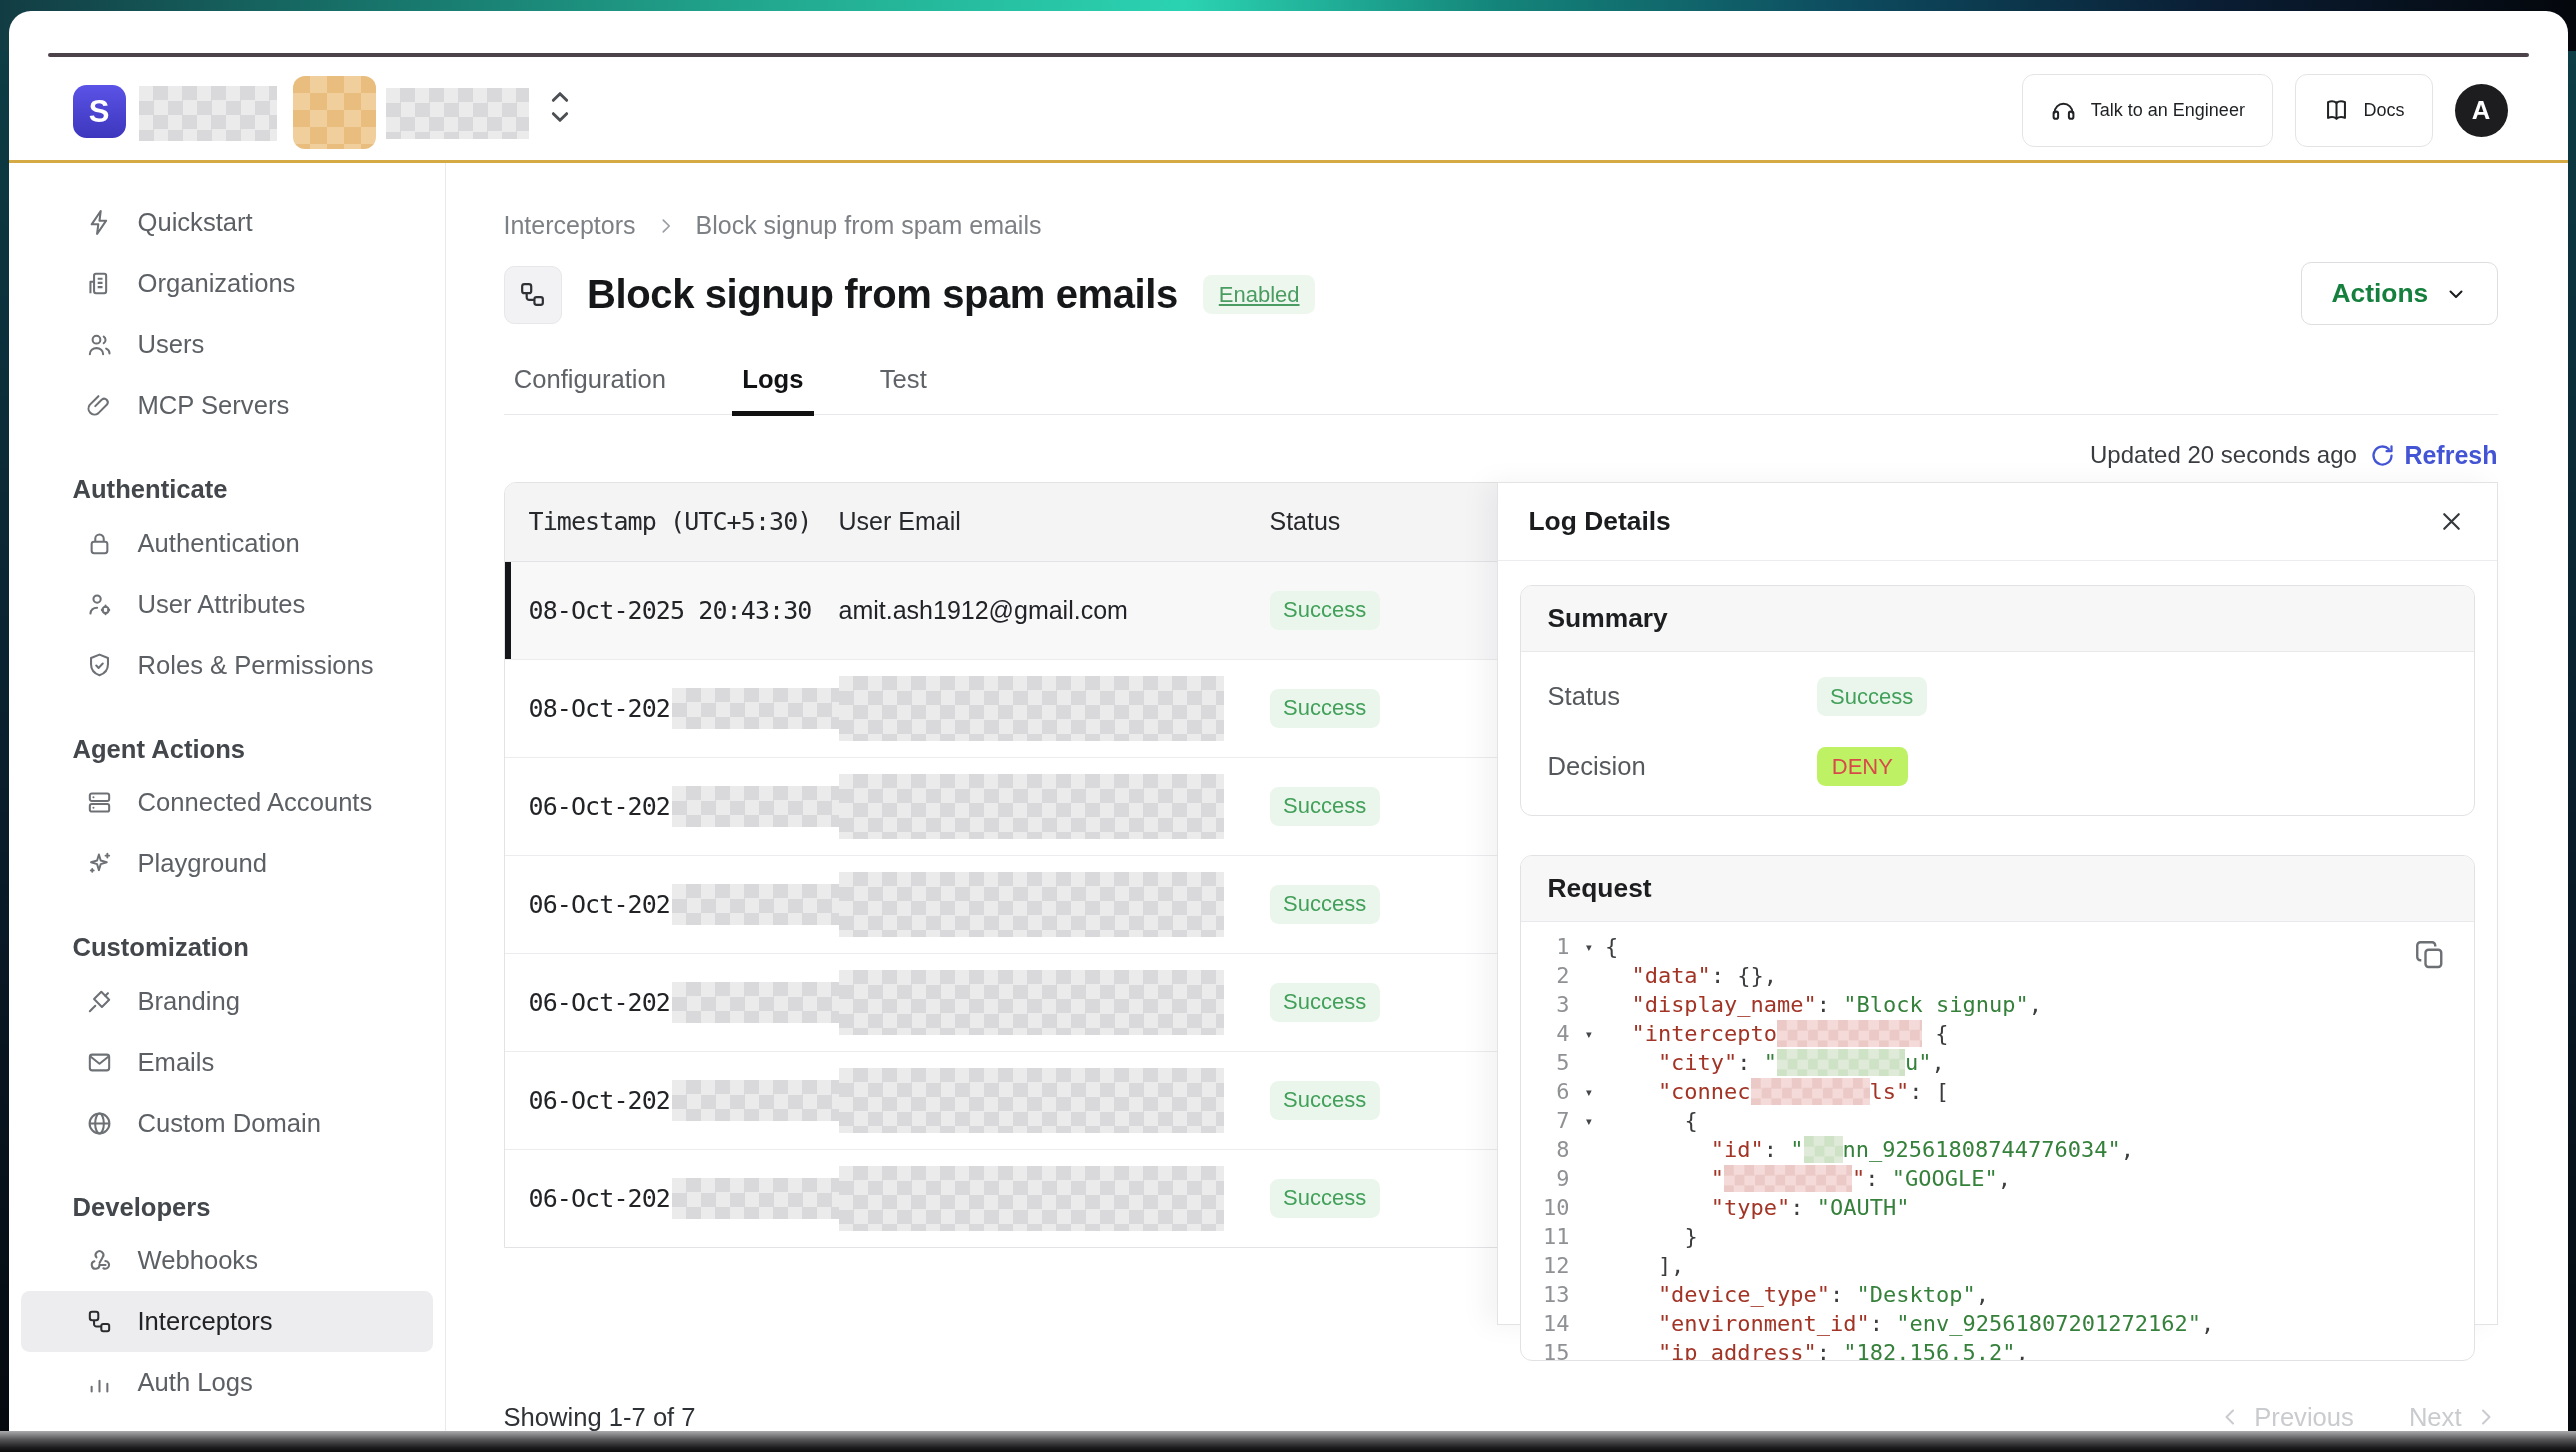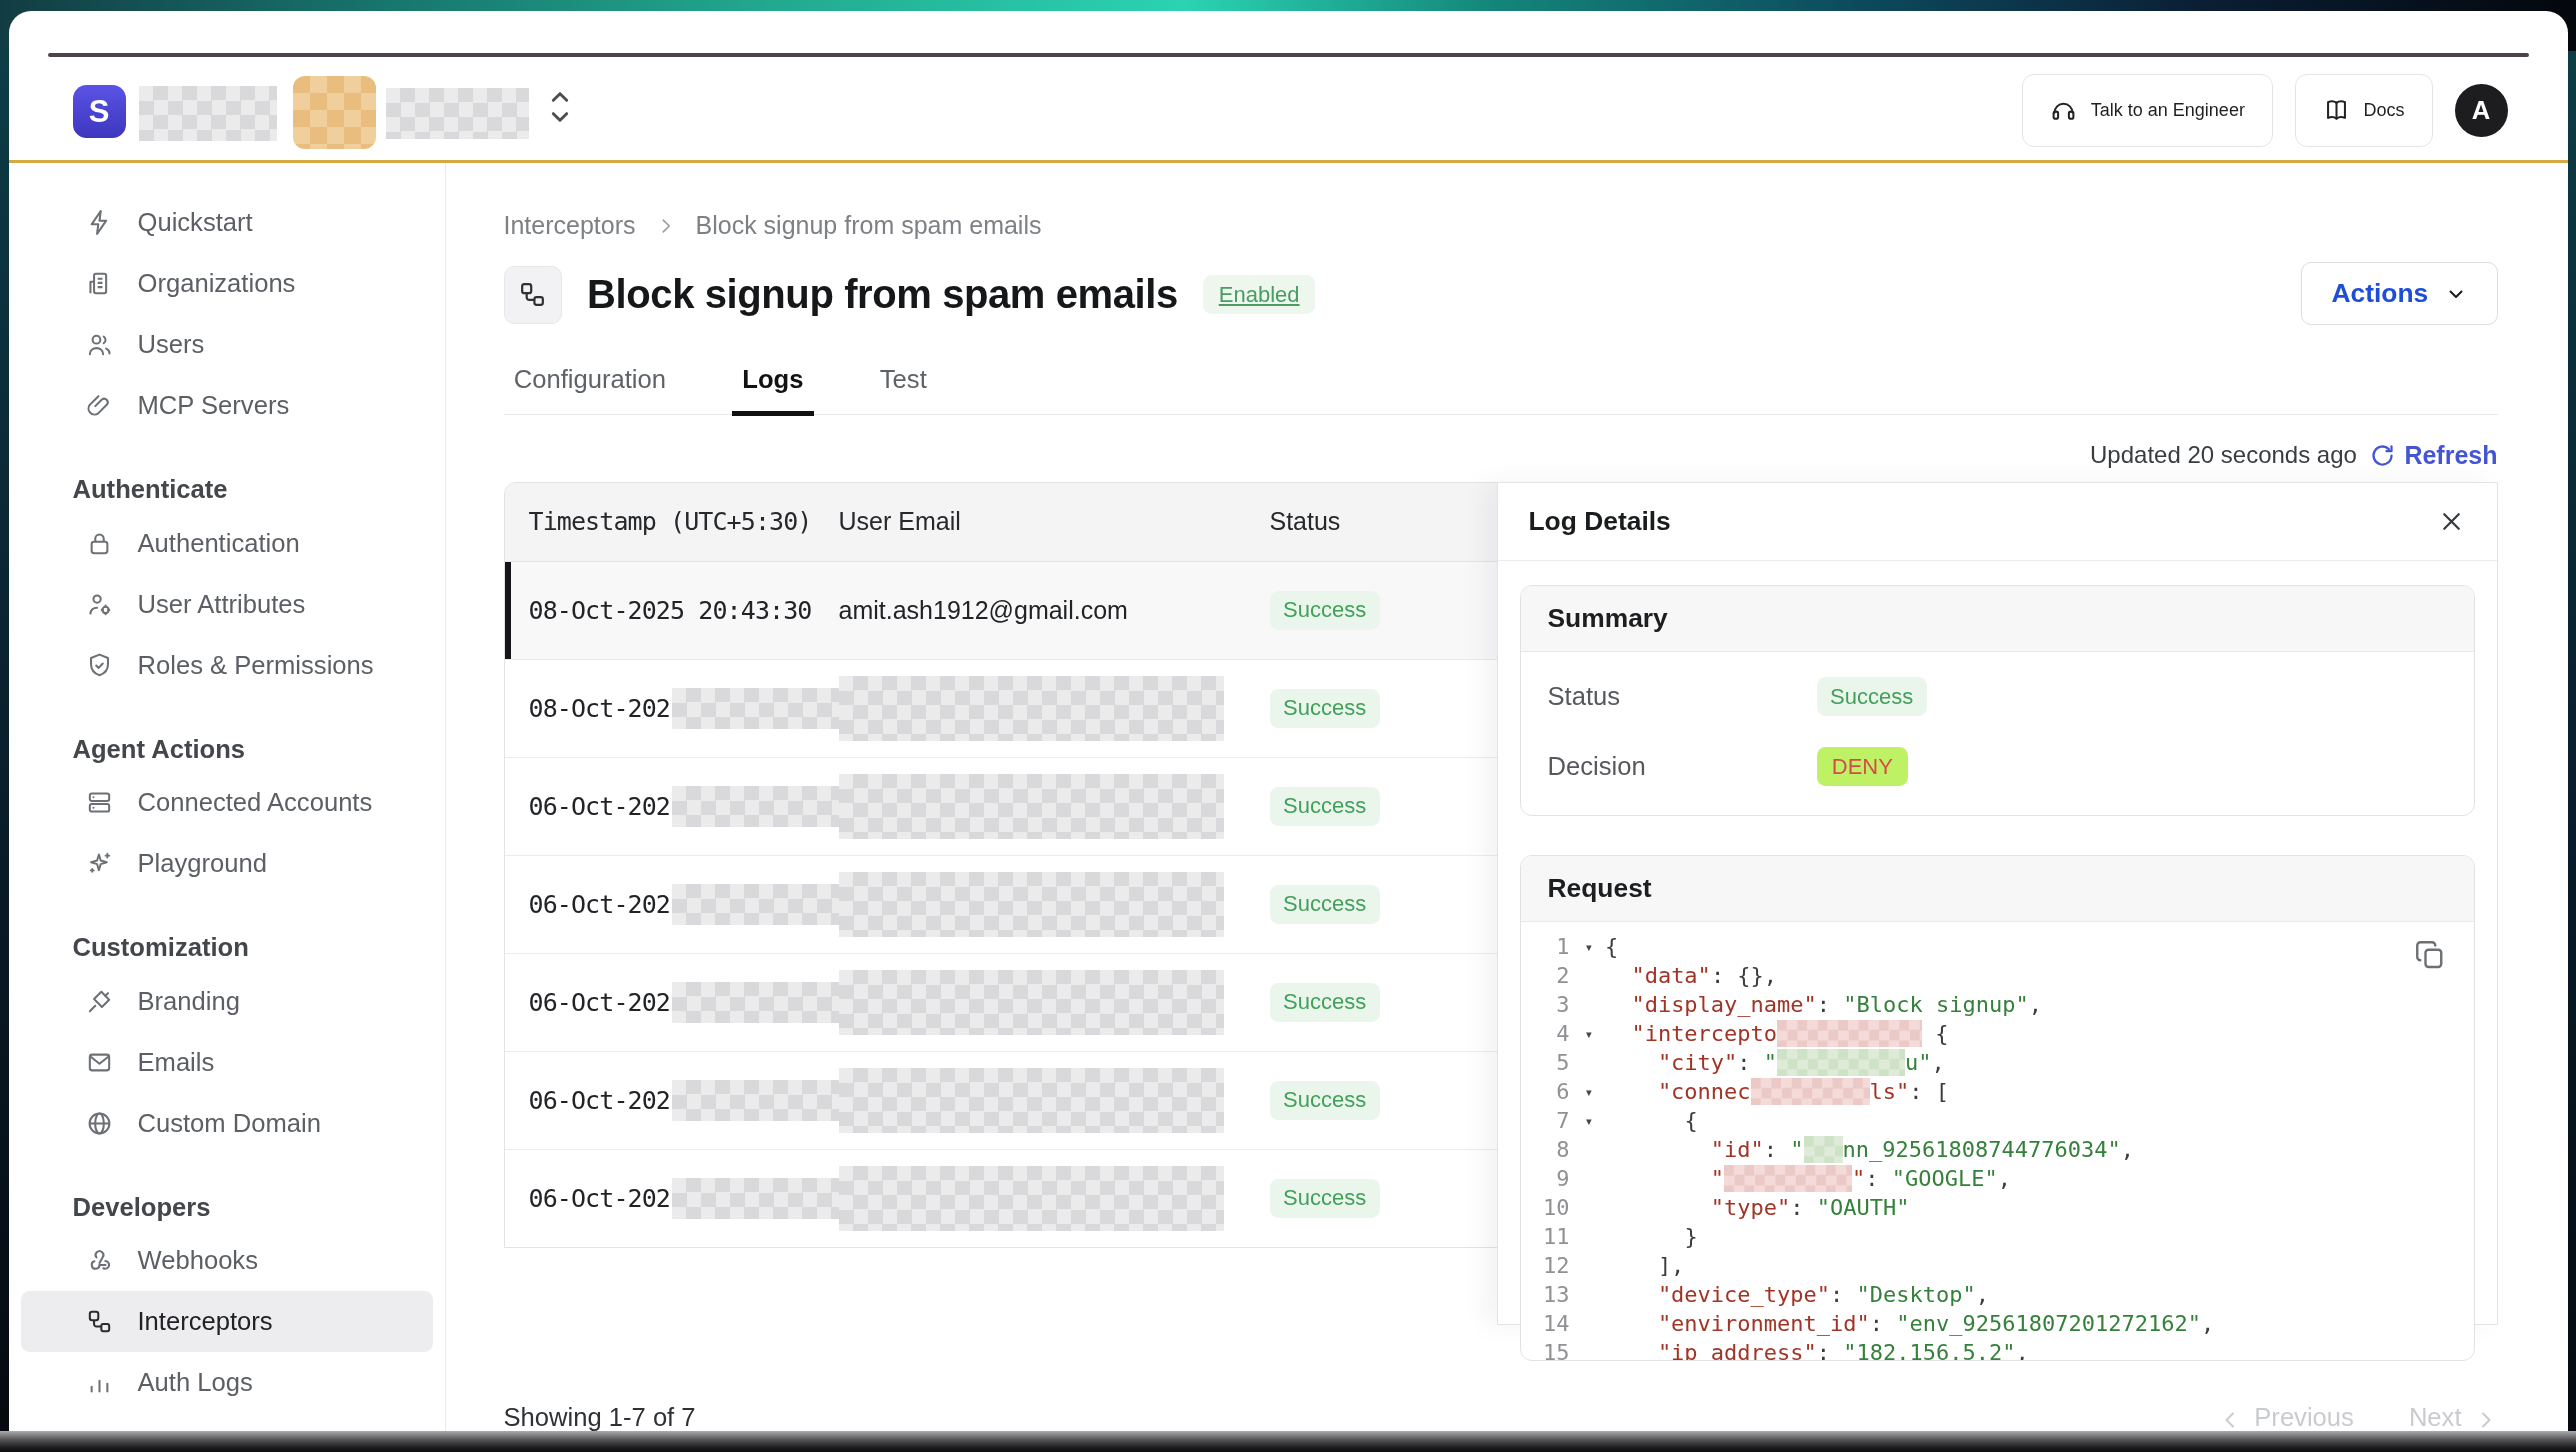--- a/index.html
+++ b/index.html
@@ -49,21 +49,21 @@
   .content{position:absolute;left:439px;top:152px;right:0;bottom:0;padding:0 70px 0 56px;}
   .breadcrumb{margin-top:48px;display:flex;align-items:center;gap:19px;font-size:25px;color:#7d8084;}
   .breadcrumb .sep{color:#9a9da1;}
   .title-row{margin-top:25.6px;display:flex;align-items:center;gap:25.6px;position:relative;}
   .title-iconbox{width:56px;height:56px;border-radius:10.2px;background:#f2f2f4;border:1.7px solid #e7e7e9;
     display:flex;align-items:center;justify-content:center;color:#2e3033;}
   h1.page-title{margin:0;font-size:40px;font-weight:700;color:#151719;letter-spacing:-0.4px;}
   .badge{display:inline-block;padding:8.5px 15.3px;border-radius:8.5px;font-size:22px;line-height:1;}
   .badge-enabled{background:#edf7ee;color:#4a9c63;text-decoration:underline;}
   .actions-btn{position:absolute;right:0;top:-3.4px;display:flex;align-items:center;gap:15.3px;height:63px;
-    padding:0 29px;border:1.7px solid #dddde0;border-radius:10.2px;background:#fff;font-size:26.4px;font-weight:600;color:#1d4ed8;cursor:pointer;}
+    padding:0 29px;border:1.7px solid #dddde0;border-radius:10.2px;background:#fff;font-size:26.4px;font-weight:600;color:#15803d;cursor:pointer;}
   .tabs{margin-top:29px;display:flex;gap:56px;border-bottom:1.7px solid #e8e8ea;}
   .tab{padding:12px 10.2px 20.4px;font-size:25.6px;color:#5f6368;cursor:pointer;position:relative;}
   .tab.active{color:#101214;font-weight:700;}
   .tab.active:after{content:"";position:absolute;left:0;right:0;bottom:-1.7px;height:5.1px;background:#111;}
   .updated-row{margin-top:25.6px;display:flex;justify-content:flex-end;align-items:center;gap:12px;}
   .updated-text{font-size:24px;color:#393c40;}
   .refresh-link{display:flex;align-items:center;gap:8.5px;color:#4355d4;font-size:25px;font-weight:600;cursor:pointer;}
 
   .body-row{position:relative;margin-top:12px;height:843px;}
 
@@ -80,21 +80,21 @@
   .c-em{width:407px;flex:0 0 407px;display:flex;align-items:center;}
   .c-st{flex:1;padding-left:24px;}
   .badge-success{background:#eaf6ec;color:#42a05a;font-size:22px;padding:8.5px 13.6px;border-radius:8.5px;}
   .redact-ts{display:inline-block;width:181px;height:41px;margin-left:1.7px;}
   .redact-em{display:inline-block;width:385px;height:65px;}
 
   
   .paging-left{position:absolute;left:56px;bottom:20.4px;font-size:25.6px;color:#2e3135;}
   .paging-right{position:absolute;right:70px;bottom:20.4px;display:flex;align-items:center;gap:55px;
     font-size:25.6px;color:#c9cbce;}
-  .page-nav{display:flex;align-items:flex-end;gap:12px;cursor:default;}
+  .page-nav{display:flex;align-items:center;gap:12px;cursor:default;}
 
   
   .panel{position:absolute;left:993px;right:0;top:0;height:843px;background:#fff;border:1.7px solid #e3e3e5;
     box-sizing:border-box;box-shadow:-12px 0 25.6px rgba(20,20,30,.05);}
   .panel-header{height:77px;display:flex;align-items:center;justify-content:space-between;
     padding:0 31px;border-bottom:1.7px solid #ececee;}
   .panel-title{font-size:26.4px;font-weight:600;color:#1a1c1e;}
   .panel-close{color:#35383c;cursor:pointer;display:flex;}
   .panel-body{padding:24px 22px 0;}
   .card{border:1.7px solid #e2e2e4;border-radius:12px;overflow:hidden;background:#fff;}

